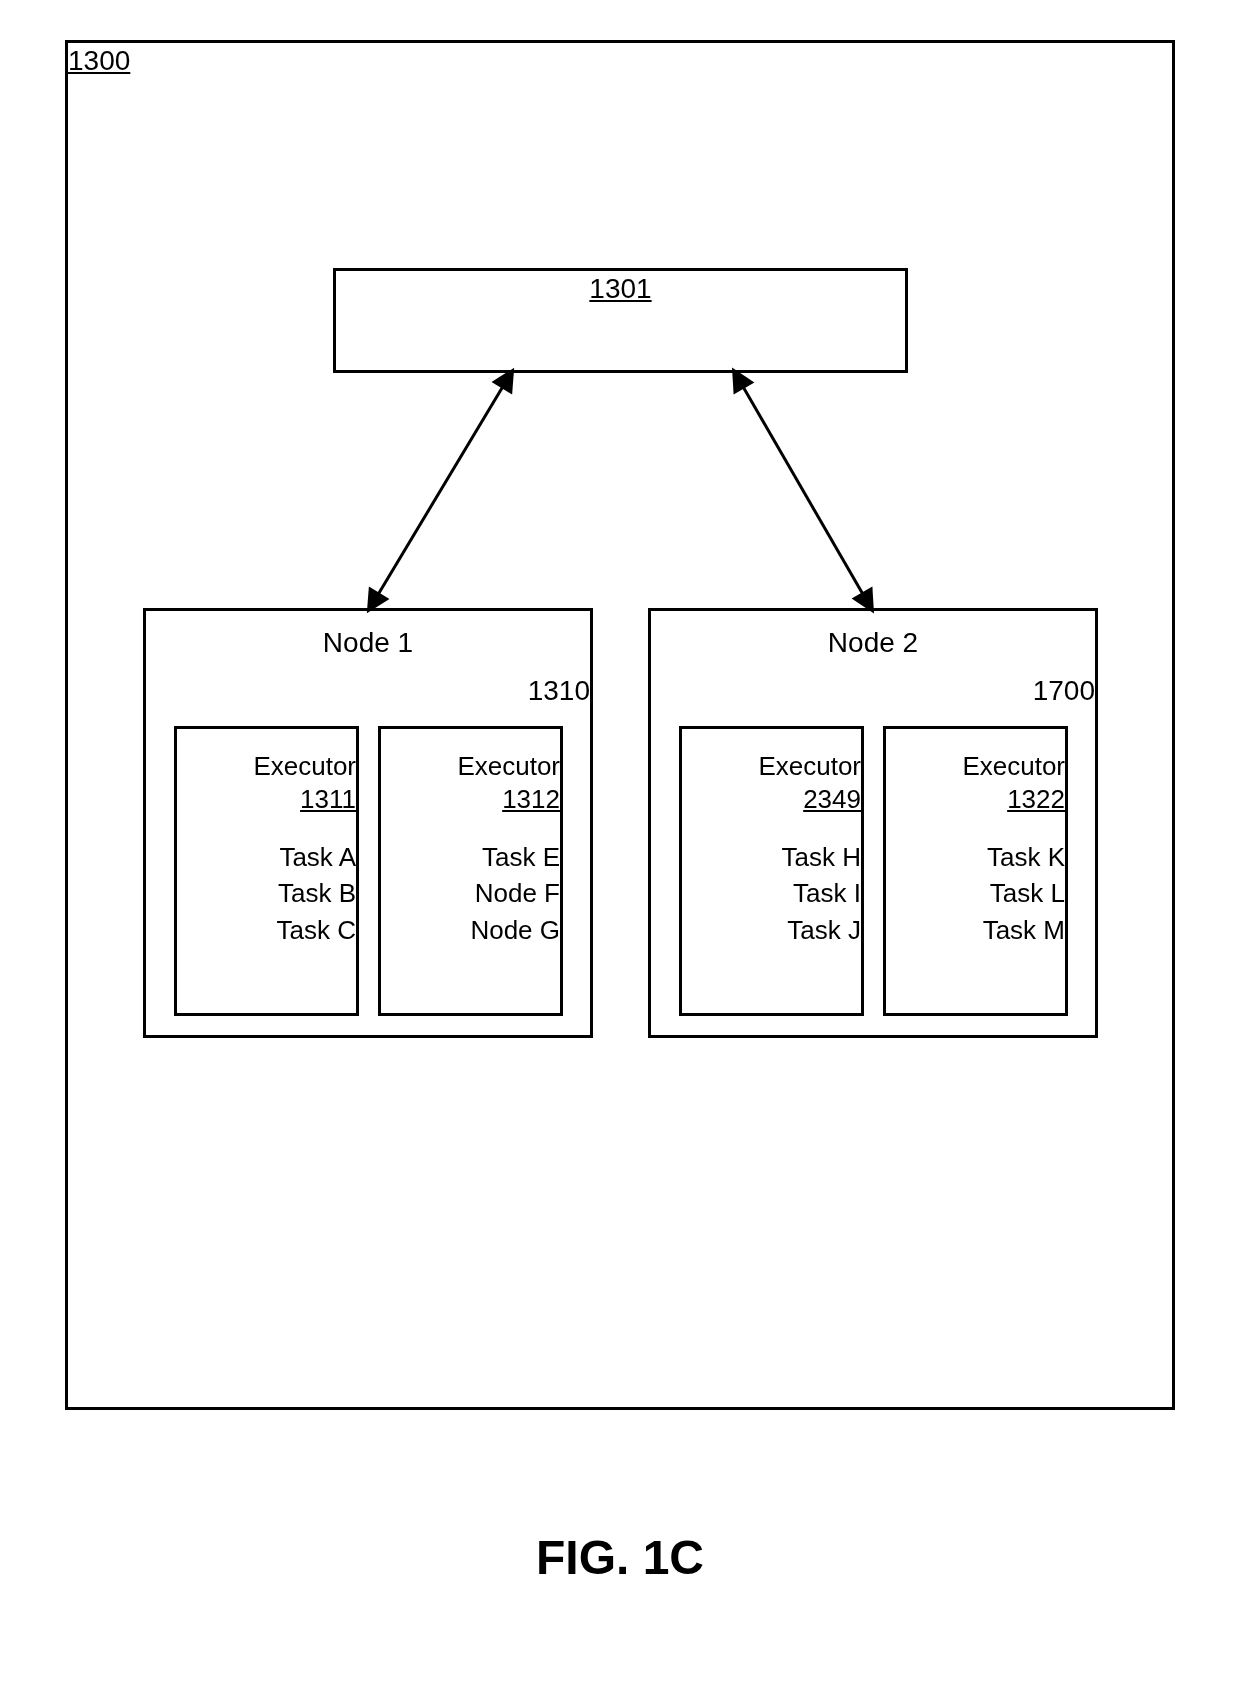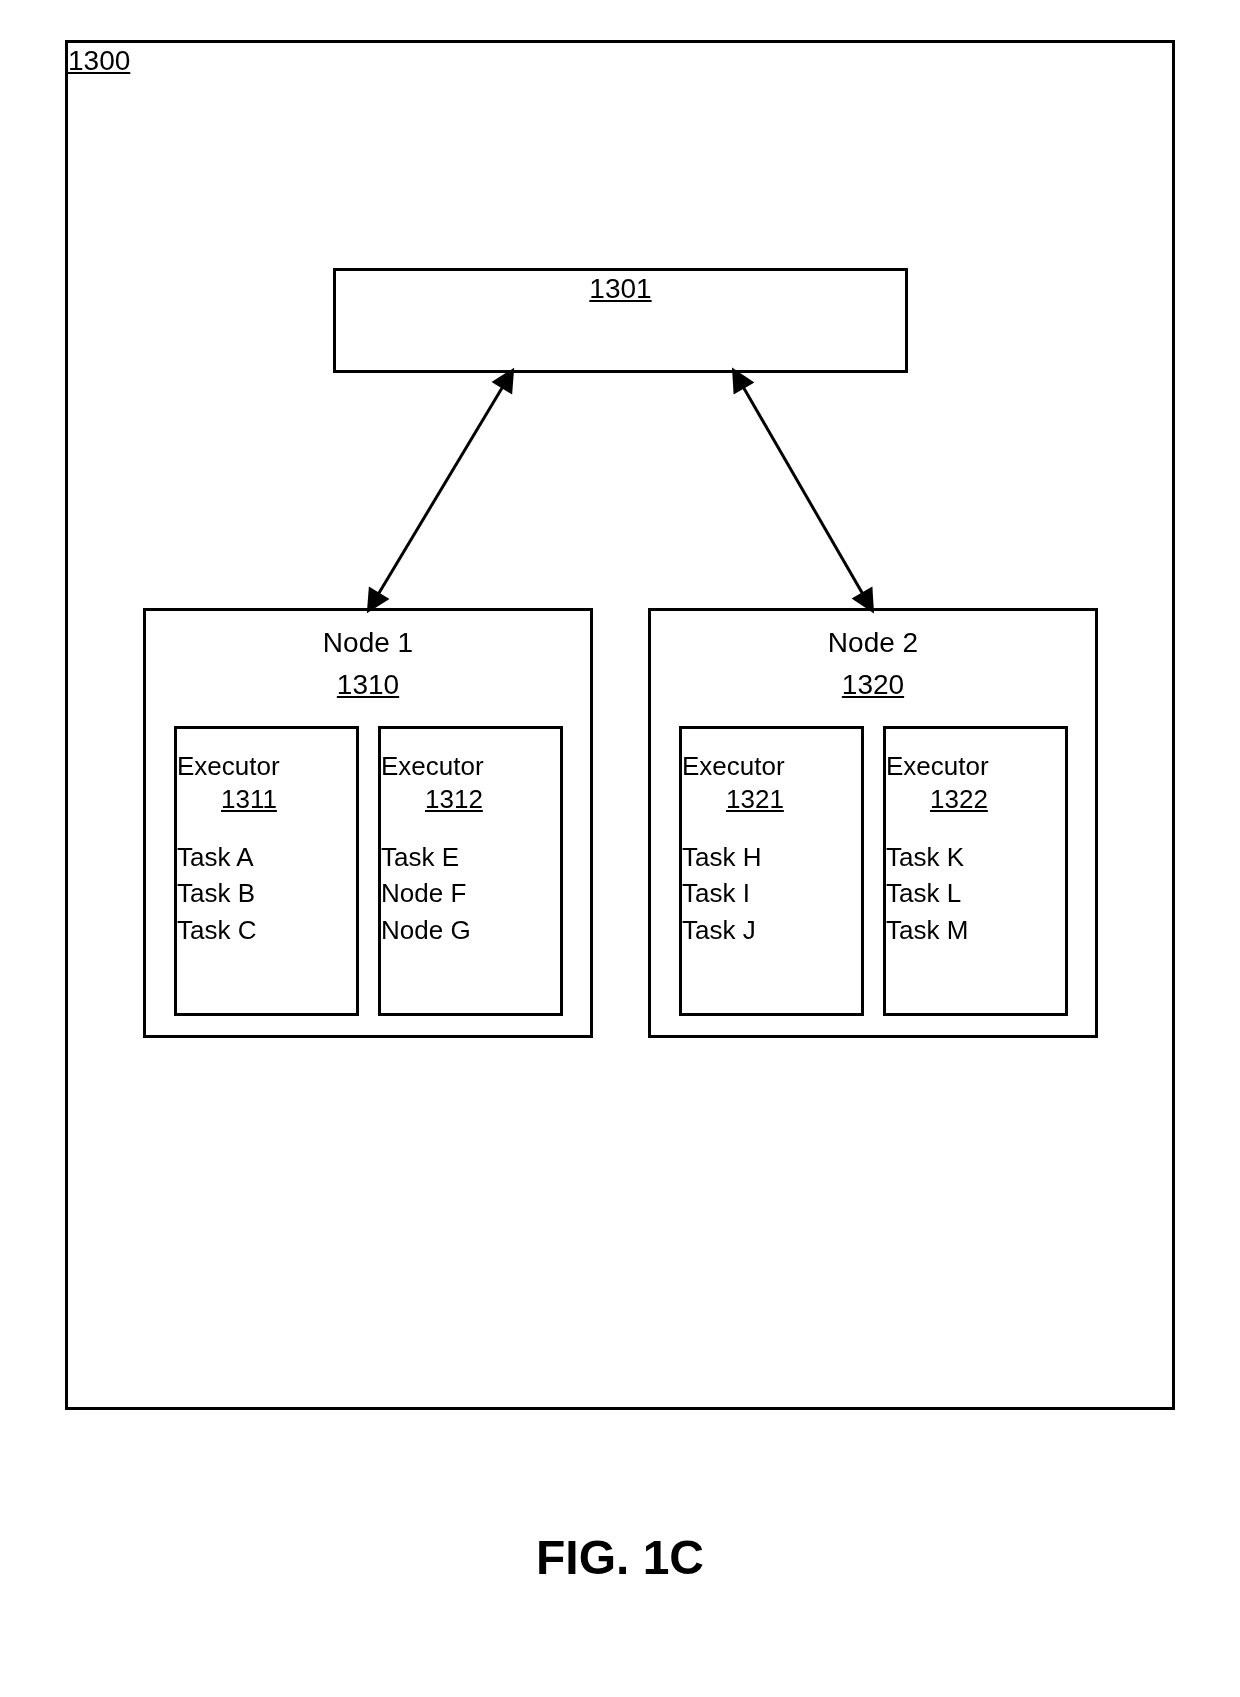--- a/index.html
+++ b/index.html
@@ -54,29 +54,29 @@
       text-align: center;
     }
     .node1 { left: 75px; top: 565px; }
     .node2 { left: 580px; top: 565px; }
     .node-title {
       font-size: 28px;
       margin-top: 16px;
     }
     .node-number {
       font-size: 28px;
-      text-decoration: underline;
-      margin-top: 10px;
+      margin-top: 16px;
+      text-align: right;
     }
     .executor {
       position: absolute;
       border: 3px solid #000;
       width: 185px;
       height: 290px;
-      text-align: left;
+      text-align: right;
     }
     .exec-left { left: 28px; top: 115px; }
     .exec-right { left: 232px; top: 115px; }
     .exec-title {
       font-size: 26px;
       margin-top: 22px;
     }
     .exec-number {
       font-size: 26px;
       text-decoration: underline;
@@ -149,25 +149,25 @@
       <div class="tasks">
         <div>Task E</div>
         <div>Node F</div>
         <div>Node G</div>
       </div>
     </div>
   </div>
 
   <div class="node node2">
     <div class="node-title">Node 2</div>
-    <div class="node-number">1320</div>
+    <div class="node-number">1700</div>
 
     <div class="executor exec-left">
       <div class="exec-title">Executor</div>
-      <div class="exec-number">1321</div>
+      <div class="exec-number">2349</div>
       <div class="tasks">
         <div>Task H</div>
         <div>Task I</div>
         <div>Task J</div>
       </div>
     </div>
 
     <div class="executor exec-right">
       <div class="exec-title">Executor</div>
       <div class="exec-number">1322</div>

